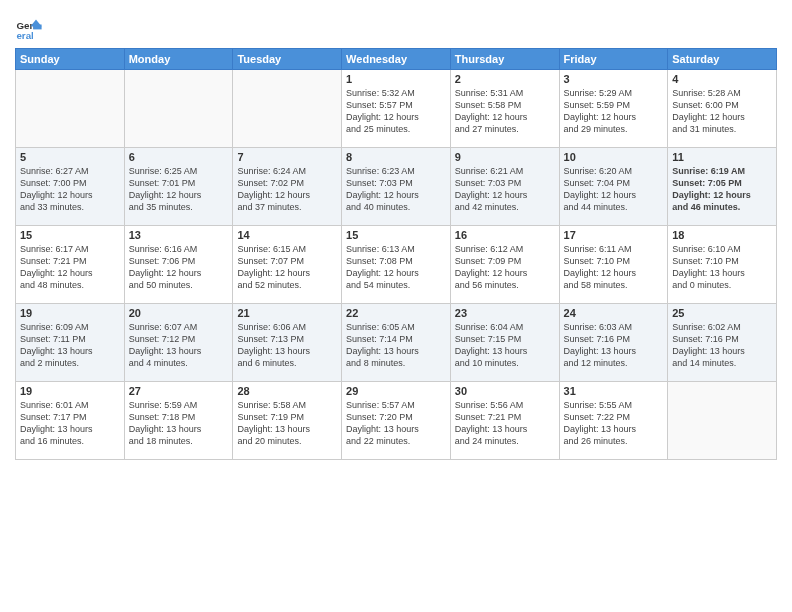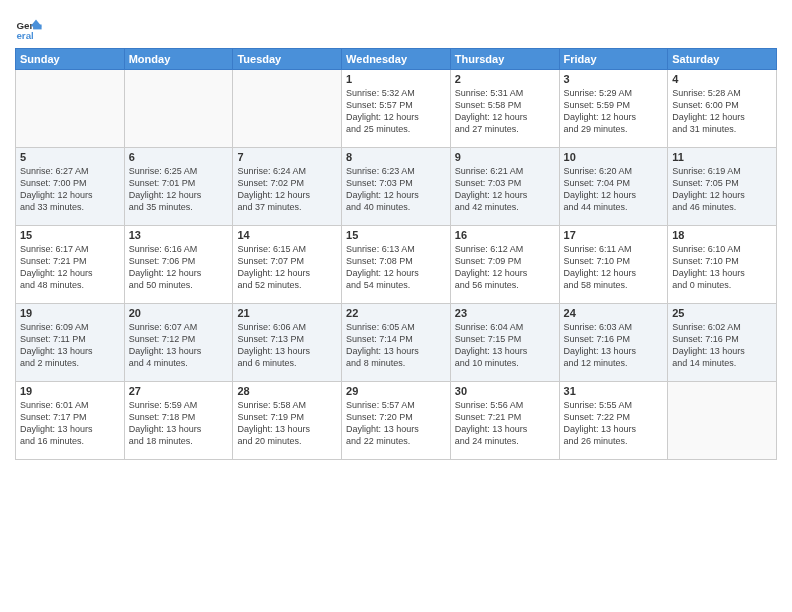--- a/index.html
+++ b/index.html
@@ -191,21 +191,21 @@
           </td>
           <td>
             <div class="day-num">10</div>
             <div class="day-info" style="white-space: pre-line;">Sunrise: 6:20 AM
 Sunset: 7:04 PM
 Daylight: 12 hours
 and 44 minutes.</div>
           </td>
           <td>
             <div class="day-num">11</div>
-            <div class="day-info" style="white-space: pre-line;">Sunrise: 6:19 AM
+            <div class="day-info" style="white-space: pre-line; font-weight: bold;">Sunrise: 6:19 AM
 Sunset: 7:05 PM
 Daylight: 12 hours
 and 46 minutes.</div>
           </td>
         </tr>
         <tr>
           <td>
             <div class="day-num">15</div>
             <div class="day-info" style="white-space: pre-line;">Sunrise: 6:17 AM
 Sunset: 7:21 PM

